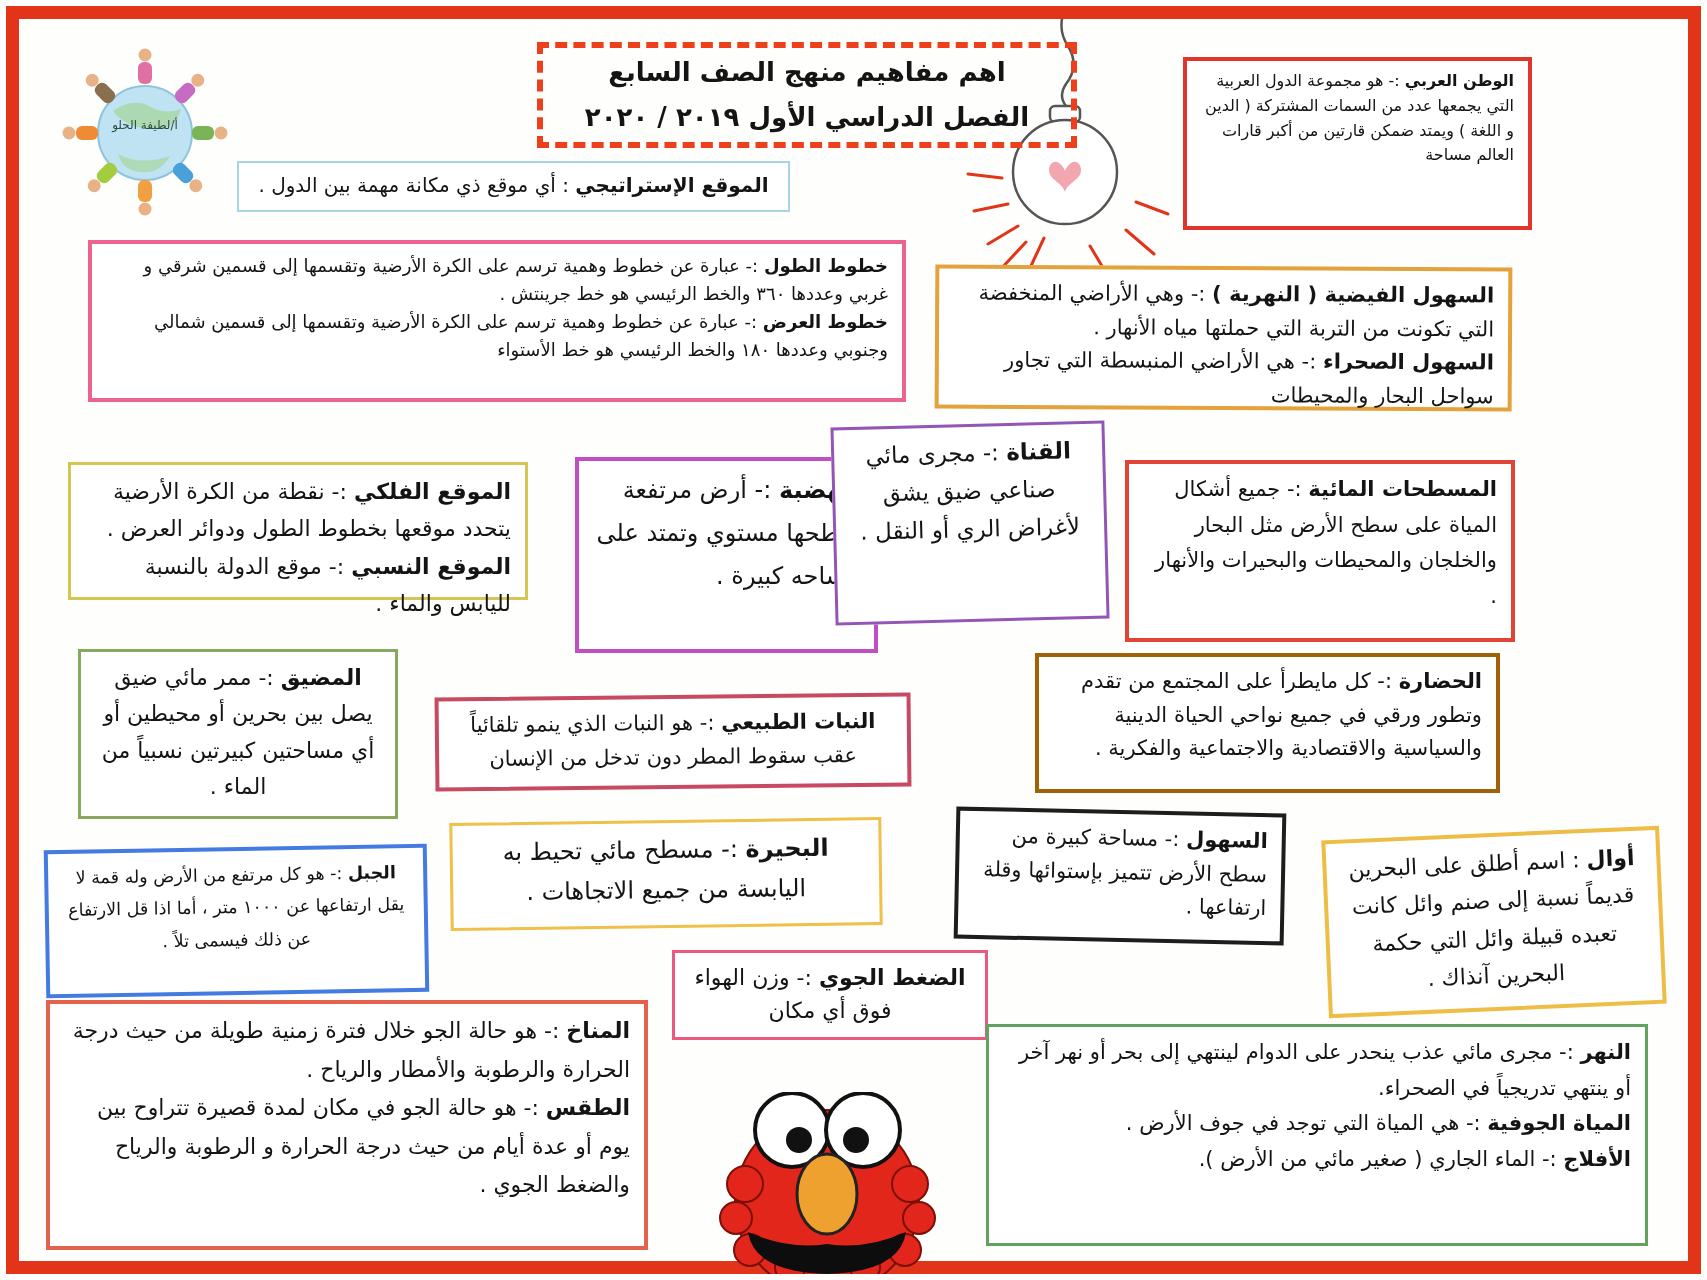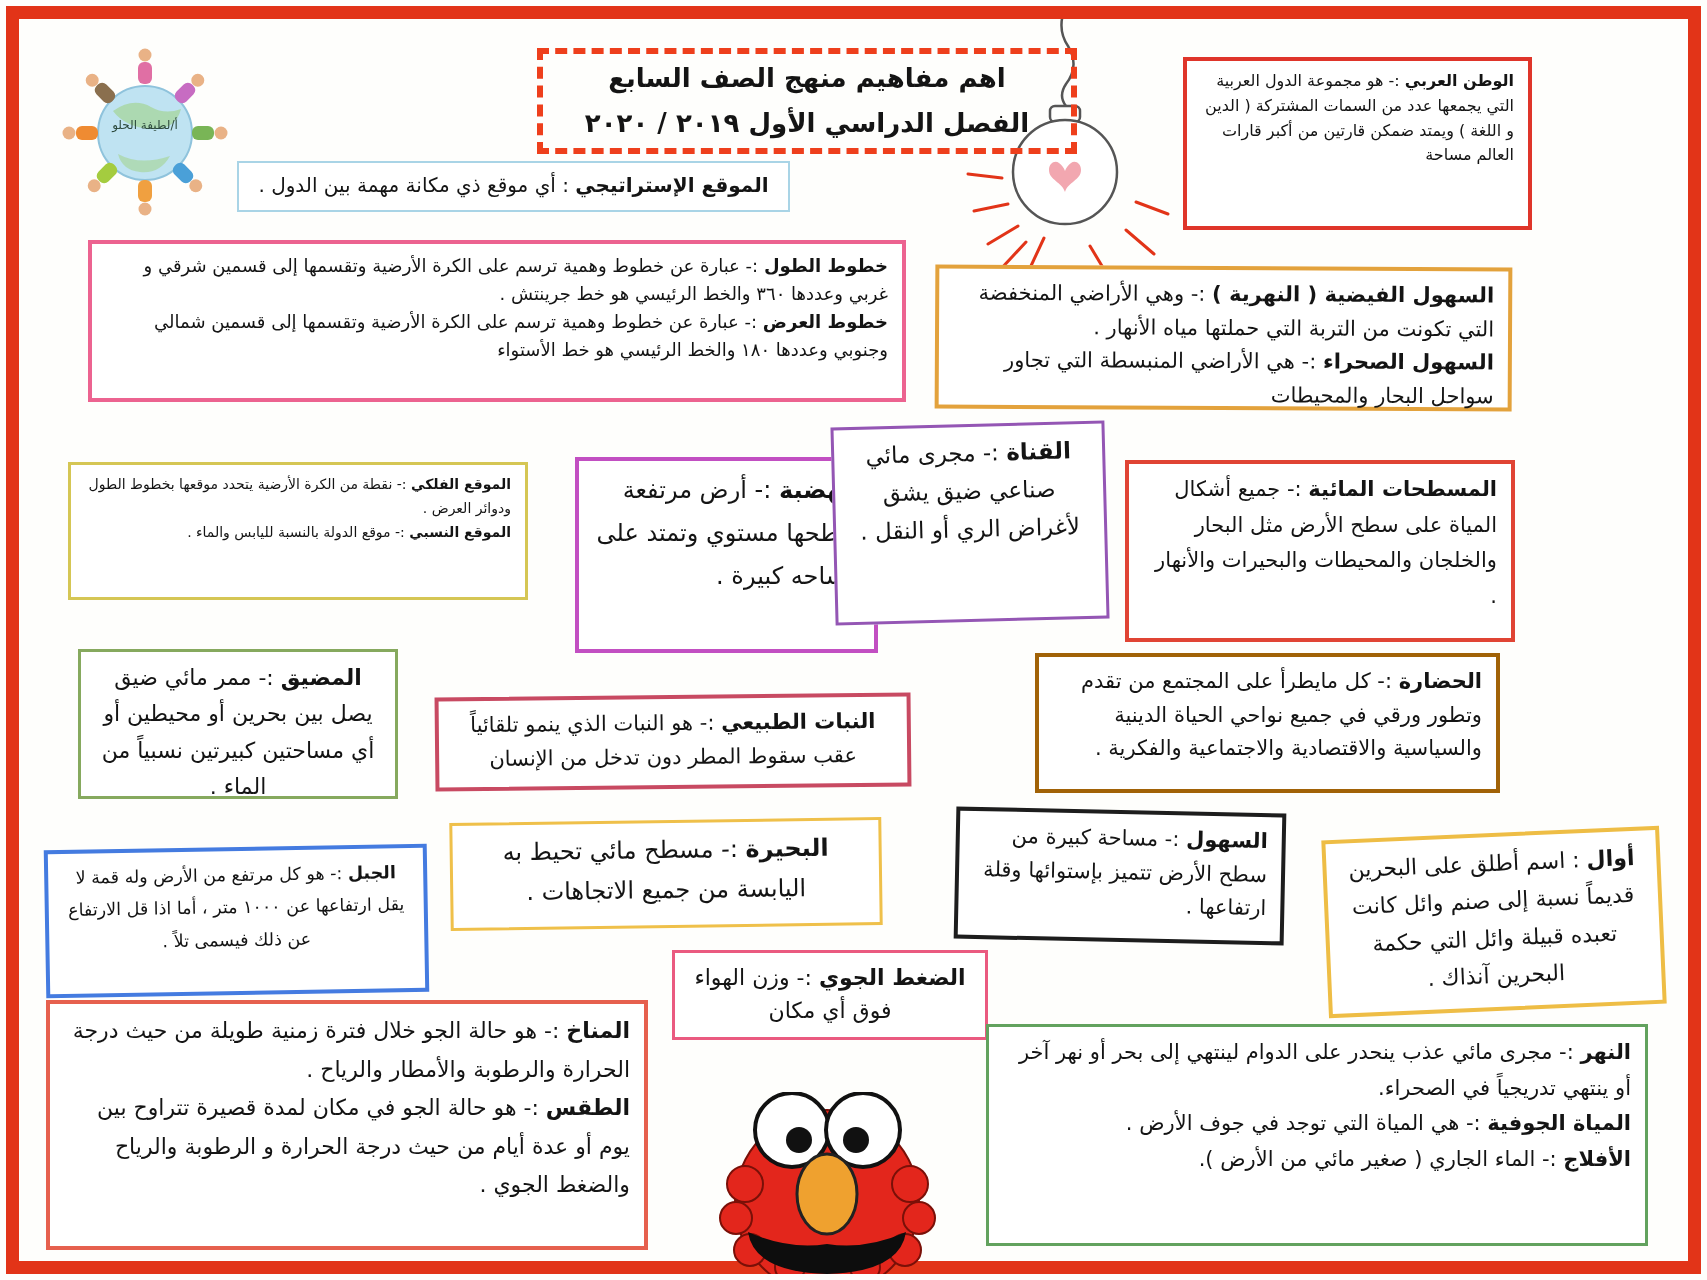--- a/index.html
+++ b/index.html
@@ -10,35 +10,35 @@
   .frame{position:absolute;inset:6px;border:13px solid #e23418;pointer-events:none;z-index:3;}
   .box{
     position:absolute;background:#fff;direction:rtl;unicode-bidi:plaintext;
     padding:8px 14px;box-sizing:border-box;z-index:2;
   }
   .entry{margin:0;}
   .term{font-weight:700;}
   .def{font-weight:400;}
   
   .title-box{
-    position:absolute;left:537px;top:48px;width:540px;height:106px;
+    position:absolute;left:537px;top:42px;width:540px;height:106px;
     border:6px dashed #ee3f1c;box-sizing:border-box;direction:rtl;
     display:flex;flex-direction:column;justify-content:center;align-items:center;
     font-weight:700;font-size:26px;line-height:1.75;z-index:2;background:transparent;
   }
   
   .b-watan{left:1183px;top:57px;width:349px;height:173px;border:4px solid #df352a;font-size:16px;line-height:1.55;text-align:right;}
   .b-strategic{left:237px;top:161px;width:553px;height:51px;border:2px solid #a9d4e6;font-size:20px;line-height:1.4;text-align:center;}
   .b-khutut{left:88px;top:240px;width:818px;height:162px;border:4px solid #ec6390;font-size:18px;line-height:1.55;text-align:right;}
   .b-fayadiya{left:935px;top:266px;width:577px;height:144px;border:4px solid #e3a23c;font-size:21px;line-height:1.6;text-align:right;transform:rotate(.3deg);}
-  .b-falaki{left:68px;top:462px;width:460px;height:138px;border:3px solid #d5c654;font-size:14px;line-height:1.7;text-align:right;padding-left:12px;}
+  .b-falaki{left:68px;top:462px;width:460px;height:138px;border:3px solid #d5c654;font-size:22px;line-height:1.7;text-align:right;padding-left:12px;}
   .b-hadaba{left:575px;top:457px;width:303px;height:196px;border:4px solid #c24fc2;font-size:24px;line-height:1.8;text-align:right;}
   .b-qanah{left:833px;top:424px;width:274px;height:198px;border:3px solid #9456b4;font-size:23px;line-height:1.65;text-align:center;transform:rotate(-1.5deg);}
   .b-musattahat{left:1125px;top:460px;width:390px;height:182px;border:4px solid #e04434;font-size:21px;line-height:1.7;text-align:right;}
-  .b-madeeq{left:78px;top:649px;width:320px;height:150px;border:3px solid #86a95e;font-size:22px;line-height:1.65;text-align:center;}
+  .b-madeeq{left:78px;top:649px;width:320px;height:170px;border:3px solid #86a95e;font-size:22px;line-height:1.65;text-align:center;}
   .b-jabal{left:45px;top:847px;width:383px;height:148px;border:4px solid #447be0;font-size:17.5px;line-height:1.85;text-align:center;transform:rotate(-1deg);}
   .b-nabat{left:435px;top:695px;width:476px;height:94px;border:4px solid #c84a62;font-size:21px;line-height:1.6;text-align:center;transform:rotate(-.6deg);}
   .b-hadara{left:1035px;top:653px;width:465px;height:140px;border:4px solid #a16207;font-size:21px;line-height:1.6;text-align:right;}
   .b-buhayra{left:450px;top:820px;width:432px;height:108px;border:3px solid #efc04a;font-size:24px;line-height:1.65;text-align:center;transform:rotate(-.8deg);}
   .b-suhul{left:955px;top:810px;width:330px;height:132px;border:4px solid #1d1d1d;font-size:21px;line-height:1.6;text-align:right;transform:rotate(1.2deg);}
   .b-awal{left:1325px;top:833px;width:338px;height:178px;border:4px solid #eebd45;font-size:22px;line-height:1.7;text-align:center;transform:rotate(-2.5deg);}
   .b-daght{left:672px;top:950px;width:316px;height:90px;border:3px solid #ea5a80;font-size:22px;line-height:1.5;text-align:center;}
   .b-manakh{left:46px;top:1000px;width:602px;height:250px;border:4px solid #e6604e;font-size:22px;line-height:1.75;text-align:right;padding-left:12px;}
   .b-nahr{left:986px;top:1024px;width:662px;height:222px;border:3px solid #62a25e;font-size:21px;line-height:1.7;text-align:right;}
   .deco{position:absolute;z-index:1;}

